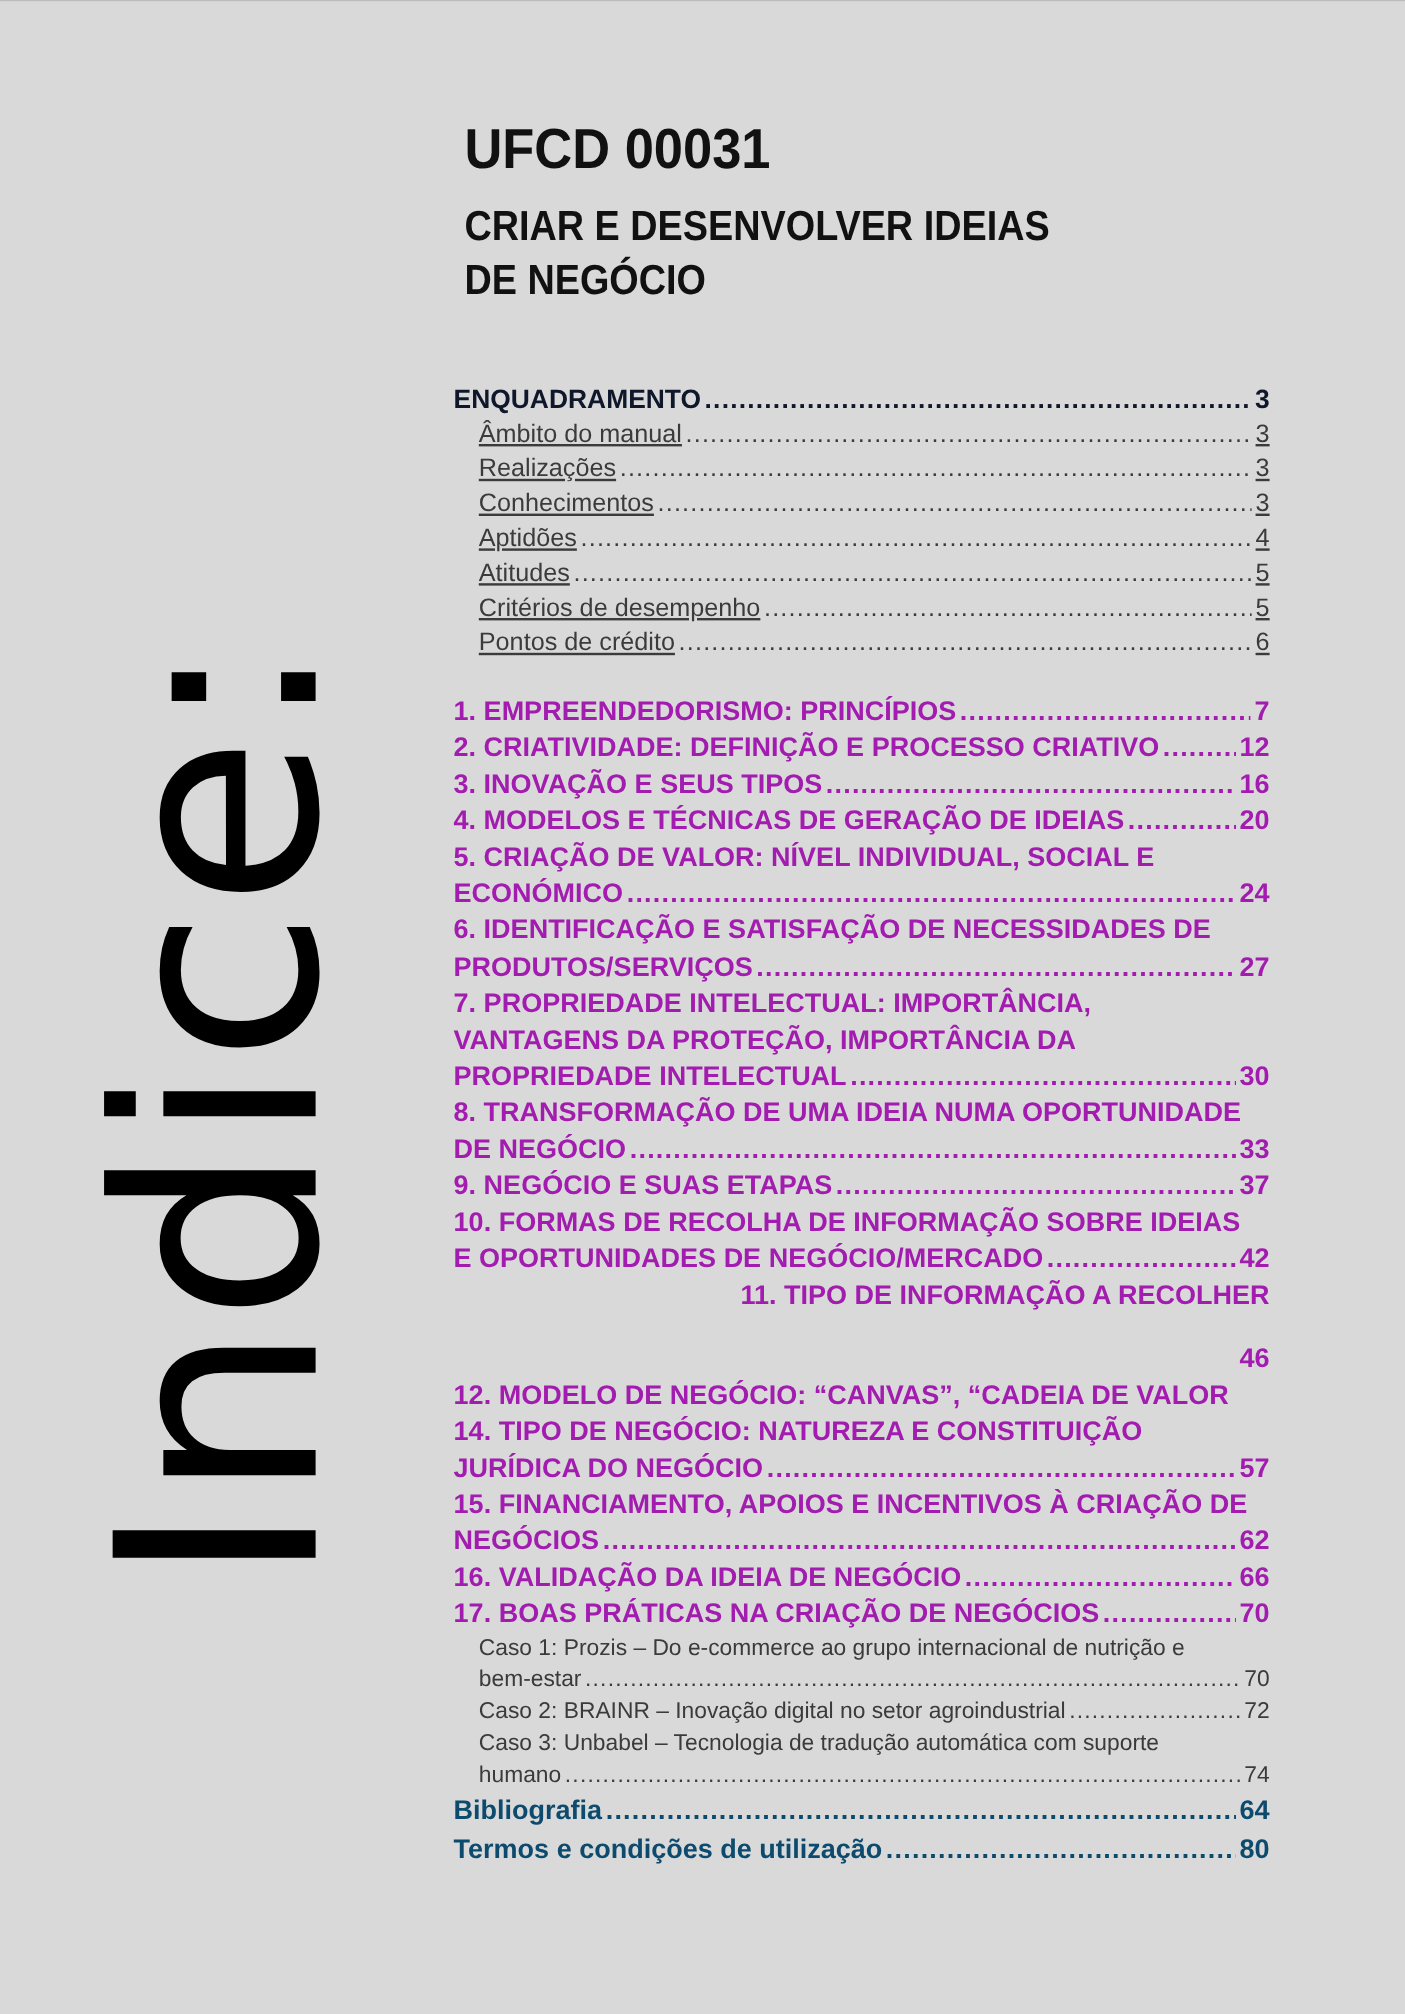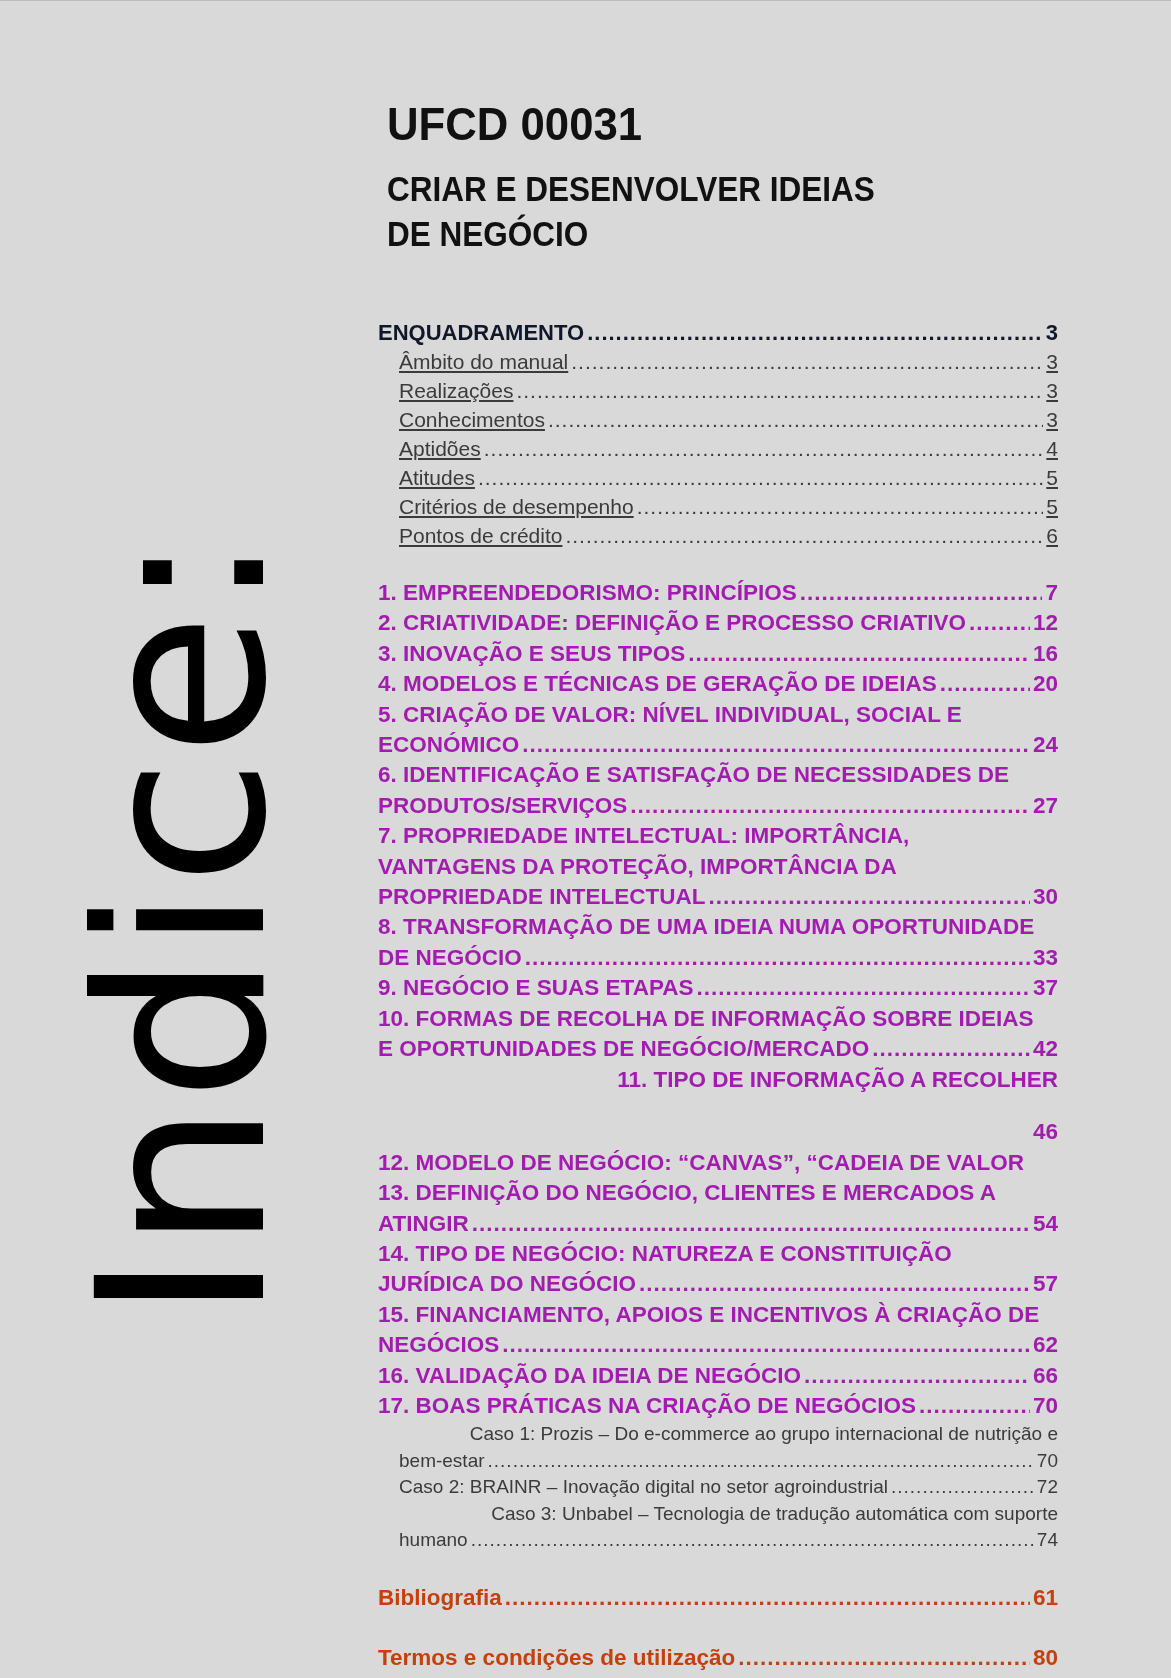--- a/index.html
+++ b/index.html
@@ -43,22 +43,22 @@
     position: absolute; left: 0; bottom: 0; white-space: nowrap; letter-spacing: 1px;
   }
   .row .page { flex: 0 0 auto; text-align: right; }
   .lvl1 { font-weight: bold; font-size: 22px; line-height: 29px; color: #0f172a; }
   .lvl2 { font-size: 21px; line-height: 29px; color: #3b3b3b; padding-left: 21px; text-decoration: underline; }
   .red { color: #a21caf; font-weight: bold; font-size: 22.5px; line-height: 30.4px; }
   .sec-gap { height: 28px; }
   .multi { display: block; }
   .multi .first { display: block; white-space: nowrap; }
   .caso { font-size: 19px; line-height: 26.5px; color: #3b3b3b; padding-left: 21px; }
-  .caso .first { display: block; white-space: nowrap; text-align: right; }
-  .end { font-weight: bold; font-size: 22.5px; line-height: 32px; color: #c2410c; margin-top: 28px; }
+  .caso .first { display: block; white-space: nowrap; }
+  .end { font-weight: bold; font-size: 22.5px; line-height: 32px; color: #0c4a6e; }
   .dots-holder { height: 1em; }
 </style>
 </head>
 <body>
 
 <div class="top-rule"></div>
 
 <div class="side-title">Indice:</div>
 
 <div class="header">
@@ -193,28 +193,20 @@
         <div class="row " style="padding-left: 0px; flex-direction: column;">
           <span class="label">11. TIPO DE INFORMAÇÃO A RECOLHER</span>
           <span class="dots dots-holder"></span>
           <span class="page">46</span>
         </div>
       </div>
       <div class="multi red">
         <span class="first">12. MODELO DE NEGÓCIO: “CANVAS”, “CADEIA DE VALOR</span>
       </div>
       <div class="multi red">
-        <span class="first">13. DEFINIÇÃO DO NEGÓCIO, CLIENTES E MERCADOS A</span>
-        <div class="row " style="padding-left: 0px;">
-          <span class="label">ATINGIR</span>
-          <span class="dots dots-holder"></span>
-          <span class="page">54</span>
-        </div>
-      </div>
-      <div class="multi red">
         <span class="first">14. TIPO DE NEGÓCIO: NATUREZA E CONSTITUIÇÃO</span>
         <div class="row " style="padding-left: 0px;">
           <span class="label">JURÍDICA DO NEGÓCIO</span>
           <span class="dots dots-holder"></span>
           <span class="page">57</span>
         </div>
       </div>
       <div class="multi red">
         <span class="first">15. FINANCIAMENTO, APOIOS E INCENTIVOS À CRIAÇÃO DE</span>
         <div class="row " style="padding-left: 0px;">
@@ -260,21 +252,21 @@
           <span class="label">humano</span>
           <span class="dots dots-holder"></span>
           <span class="page">74</span>
         </div>
       </div>
     </div>
   <div id="end-items">
       <div class="row end">
         <span class="label">Bibliografia</span>
         <span class="dots dots-holder"></span>
-        <span class="page">61</span>
+        <span class="page">64</span>
       </div>
       <div class="row end">
         <span class="label">Termos e condições de utilização</span>
         <span class="dots dots-holder"></span>
         <span class="page">80</span>
       </div>
     </div>
 </div>
 
 </body></html>

